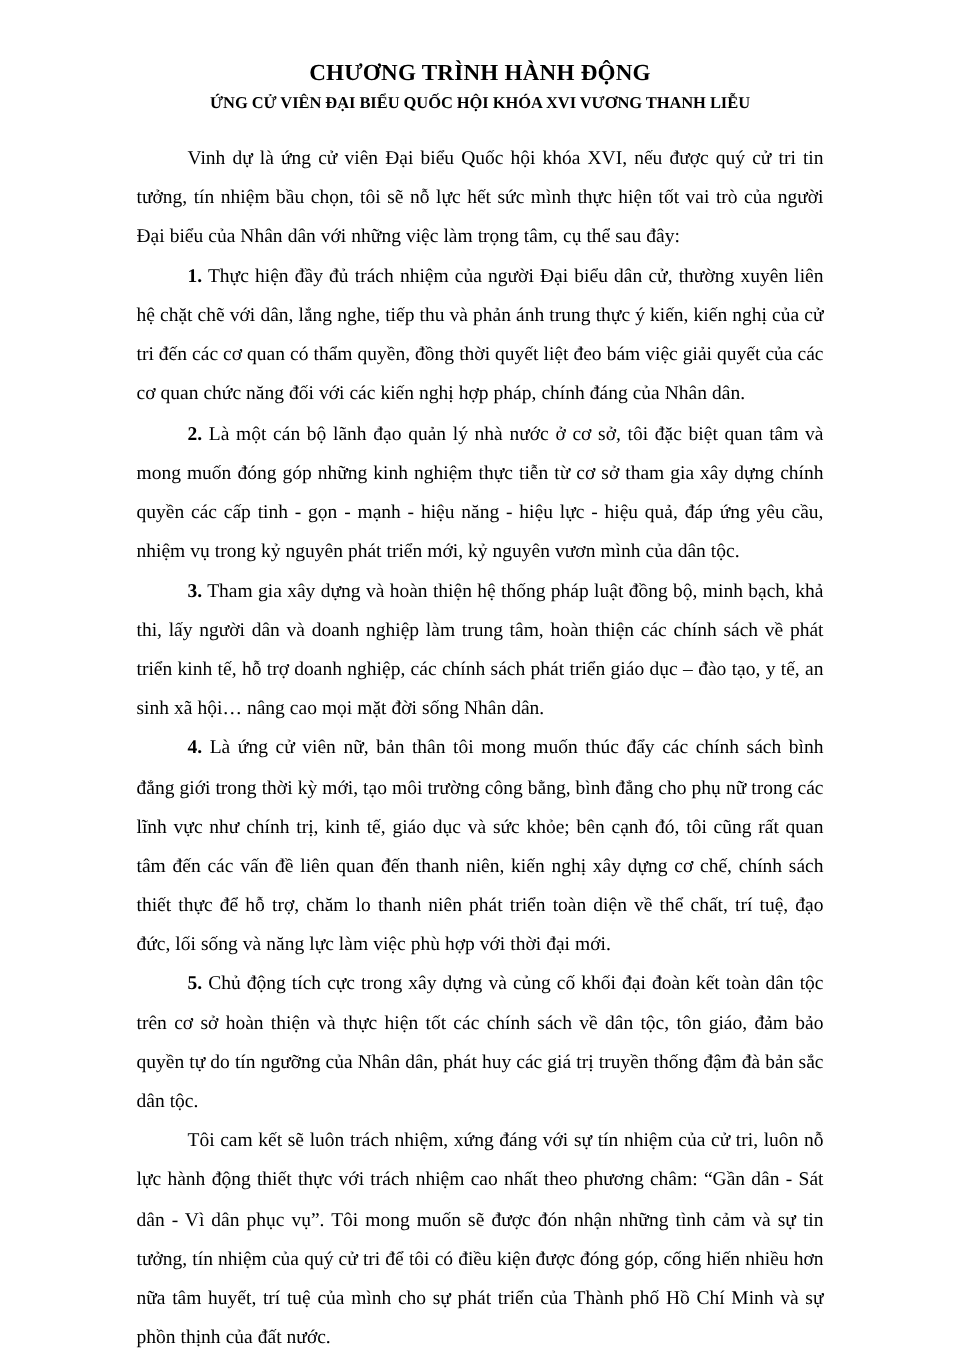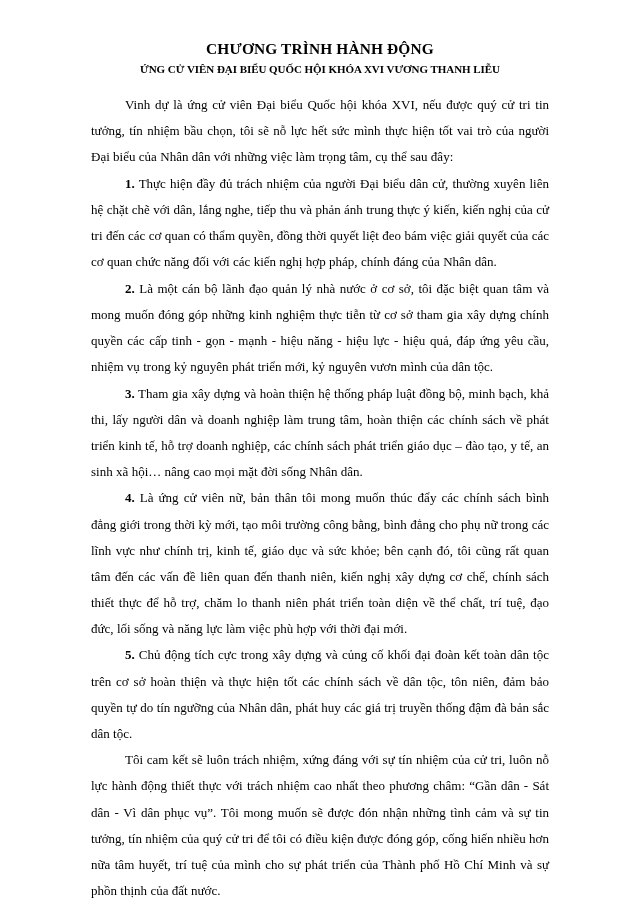--- a/index.html
+++ b/index.html
@@ -91,21 +91,21 @@
 
     <p class="para">
       <span class="num">3.</span><span> Tham gia xây dựng và hoàn thiện hệ thống pháp luật đồng bộ, minh bạch, khả thi, lấy người dân và doanh nghiệp làm trung tâm, hoàn thiện các chính sách về phát triển kinh tế, hỗ trợ doanh nghiệp, các chính sách phát triển giáo dục – đào tạo, y tế, an sinh xã hội… nâng cao mọi mặt đời sống Nhân dân.</span>
     </p>
 
     <p class="para">
       <span class="num">4.</span><span> Là ứng cử viên nữ, bản thân tôi mong muốn thúc đẩy các chính sách bình đẳng giới trong thời kỳ mới, tạo môi trường công bằng, bình đẳng cho phụ nữ trong các lĩnh vực như chính trị, kinh tế, giáo dục và sức khỏe; bên cạnh đó, tôi cũng rất quan tâm đến các vấn đề liên quan đến thanh niên, kiến nghị xây dựng cơ chế, chính sách thiết thực để hỗ trợ, chăm lo thanh niên phát triển toàn diện về thể chất, trí tuệ, đạo đức, lối sống và năng lực làm việc phù hợp với thời đại mới.</span>
     </p>
 
     <p class="para">
-      <span class="num">5.</span><span> Chủ động tích cực trong xây dựng và củng cố khối đại đoàn kết toàn dân tộc trên cơ sở hoàn thiện và thực hiện tốt các chính sách về dân tộc, tôn niên, đảm bảo quyền tự do tín ngưỡng của Nhân dân, phát huy các giá trị truyền thống đậm đà bản sắc dân tộc.</span>
+      <span class="num">5.</span><span> Chủ động tích cực trong xây dựng và củng cố khối đại đoàn kết toàn dân tộc trên cơ sở hoàn thiện và thực hiện tốt các chính sách về dân tộc, tôn giáo, đảm bảo quyền tự do tín ngưỡng của Nhân dân, phát huy các giá trị truyền thống đậm đà bản sắc dân tộc.</span>
     </p>
 
     <p class="para">
       <span class="num"></span><span>Tôi cam kết sẽ luôn trách nhiệm, xứng đáng với sự tín nhiệm của cử tri, luôn nỗ lực hành động thiết thực với trách nhiệm cao nhất theo phương châm: “Gần dân - Sát dân - Vì dân phục vụ”. Tôi mong muốn sẽ được đón nhận những tình cảm và sự tin tưởng, tín nhiệm của quý cử tri để tôi có điều kiện được đóng góp, cống hiến nhiều hơn nữa tâm huyết, trí tuệ của mình cho sự phát triển của Thành phố Hồ Chí Minh và sự phồn thịnh của đất nước.</span>
     </p>
 
   </div>
 </div>
 
 </body></html>

